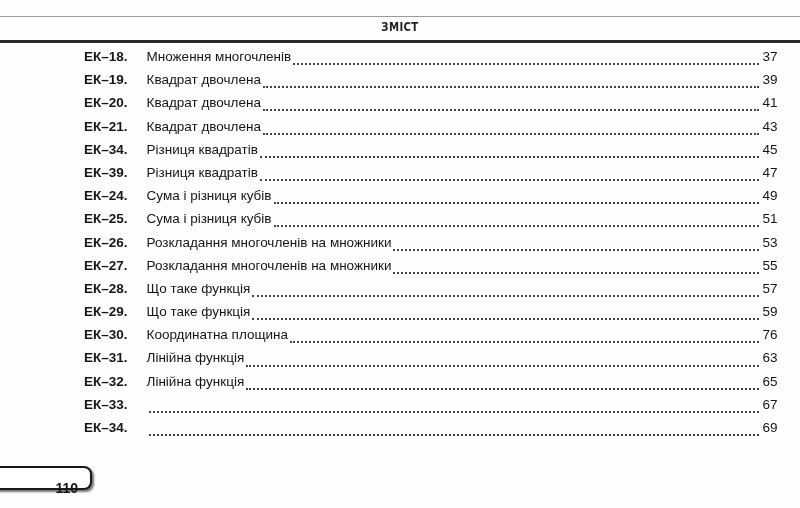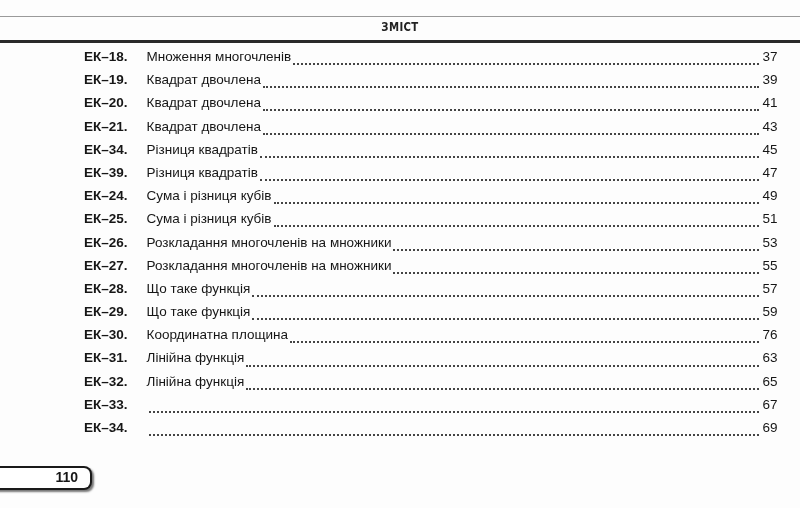--- a/index.html
+++ b/index.html
@@ -39,21 +39,21 @@
       position: relative; top: 3px;
     }
     .page { font-size: 13.5px; min-width: 18px; text-align: center; }
     .page-tab {
       position: absolute; left: -10px; top: 466px; width: 100px; height: 20px;
       border: 2px solid #1a1a1a; border-left: none; border-radius: 0 8px 8px 0;
       box-shadow: 2px 2px 2px #777;
       background: #fff;
     }
     .page-num {
-      position: absolute; right: 12px; top: 1px; font-size: 14px; font-weight: bold;
+      position: absolute; right: 12px; top: 12px; font-size: 14px; font-weight: bold;
     }
   </style>
 </head>
 <body>
 
 <div class="top-rule"></div>
 <div class="header-title">ЗМІСТ</div>
 <div class="header-rule"></div>
 
 <div class="toc">

